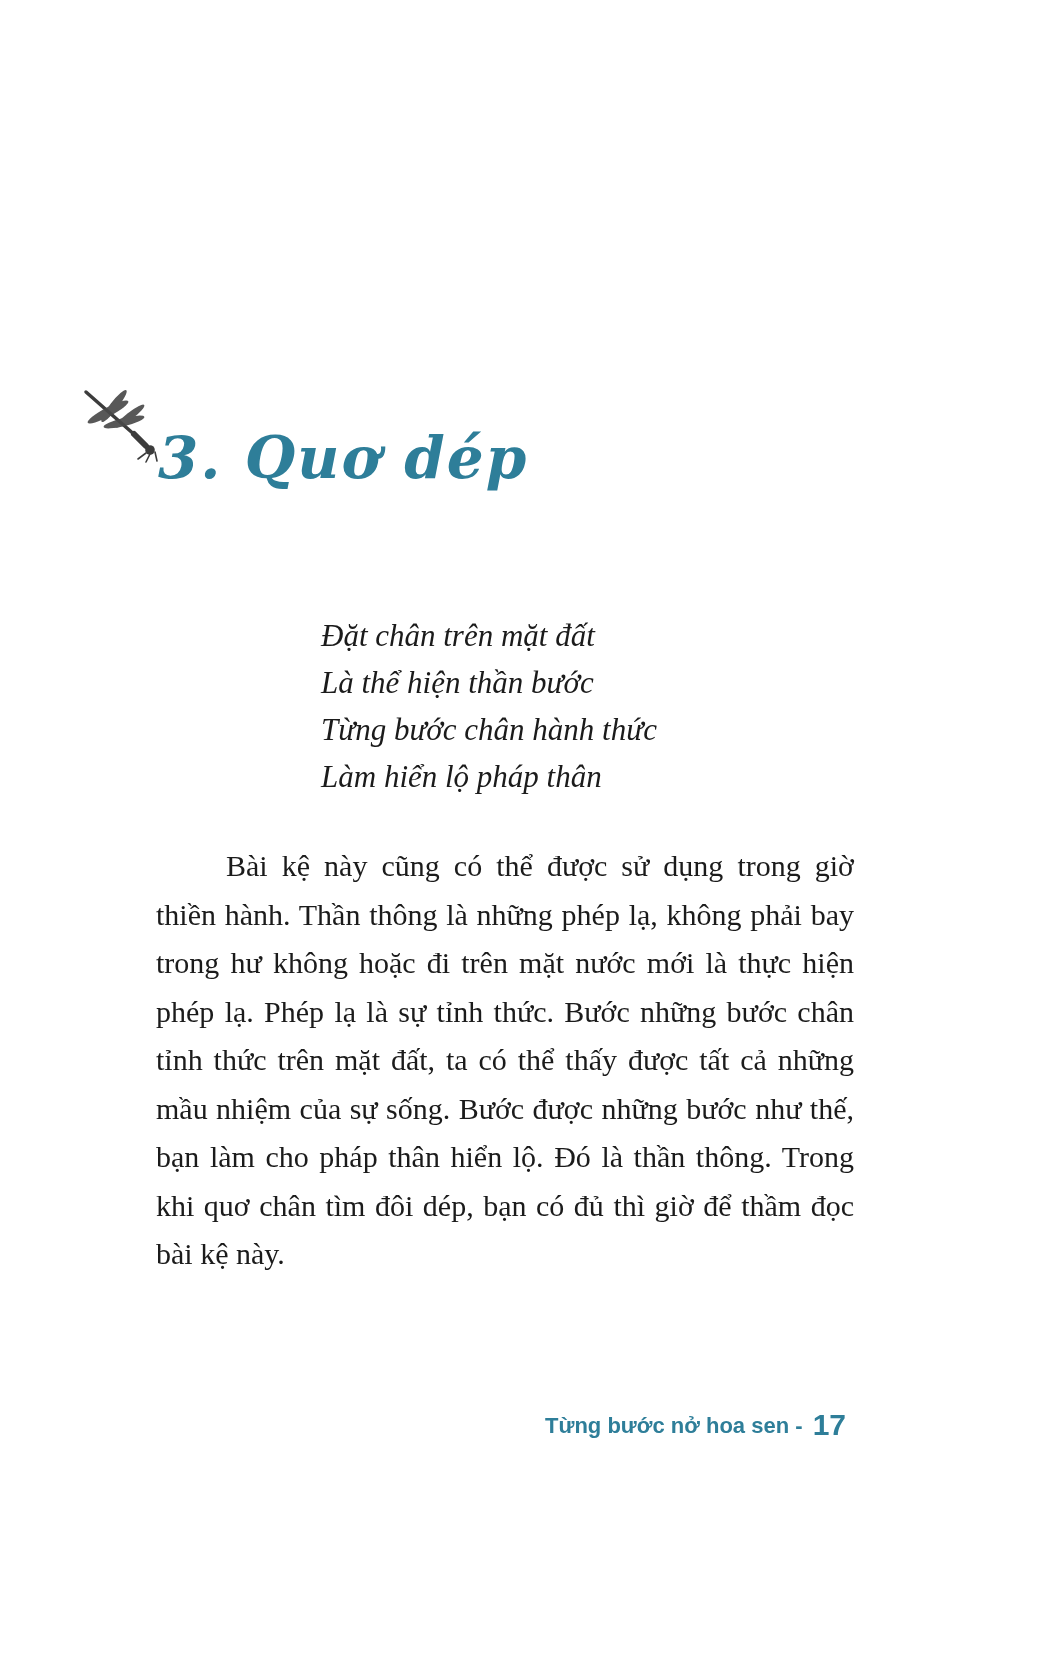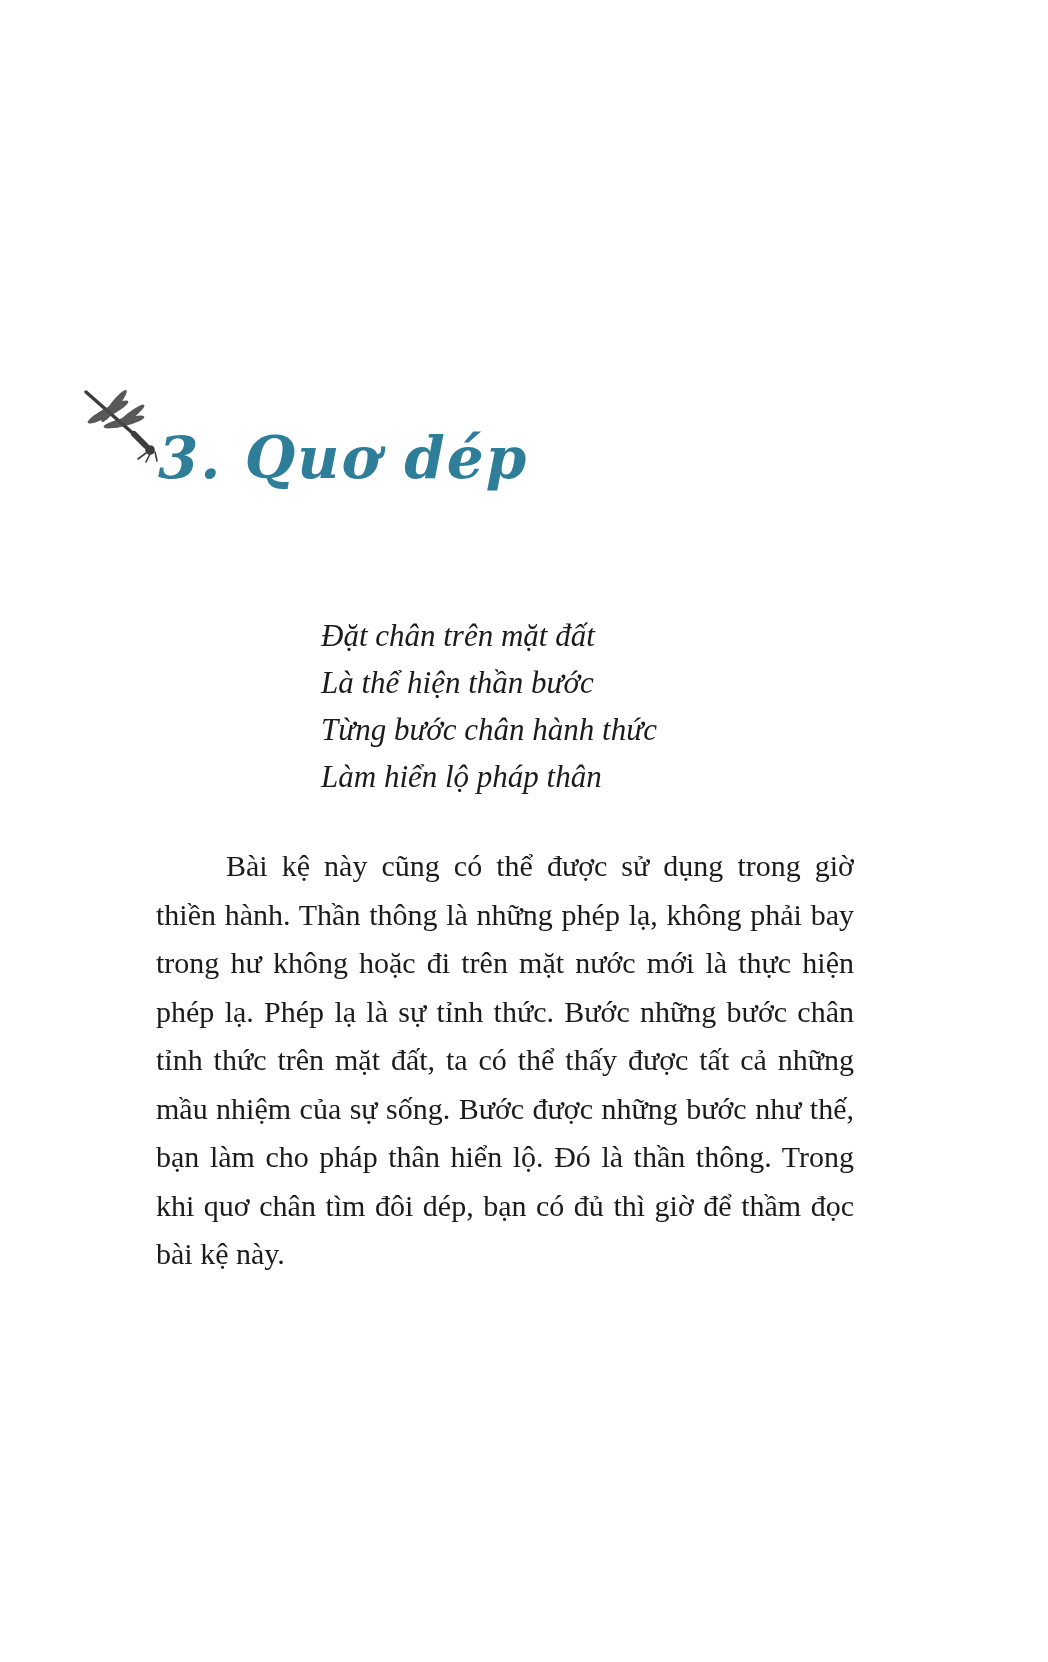--- a/index.html
+++ b/index.html
@@ -106,14 +106,17 @@
 
   <div class="verse">
     <p>Đặt chân trên mặt đất</p>
     <p>Là thể hiện thần bước</p>
     <p>Từng bước chân hành thức</p>
     <p>Làm hiển lộ pháp thân</p>
   </div>
 
   <p class="body-paragraph">Bài kệ này cũng có thể được sử dụng trong giờ thiền hành. Thần thông là những phép lạ, không phải bay trong hư không hoặc đi trên mặt nước mới là thực hiện phép lạ. Phép lạ là sự tỉnh thức. Bước những bước chân tỉnh thức trên mặt đất, ta có thể thấy được tất cả những mầu nhiệm của sự sống. Bước được những bước như thế, bạn làm cho pháp thân hiển lộ. Đó là thần thông. Trong khi quơ chân tìm đôi dép, bạn có đủ thì giờ để thầm đọc bài kệ này.</p>
 
+  <div class="footer">
+    <span>Từng bước nở hoa sen - </span><span class="page-number">17</span>
+  </div>
 
 </div>
 
 </body></html>

